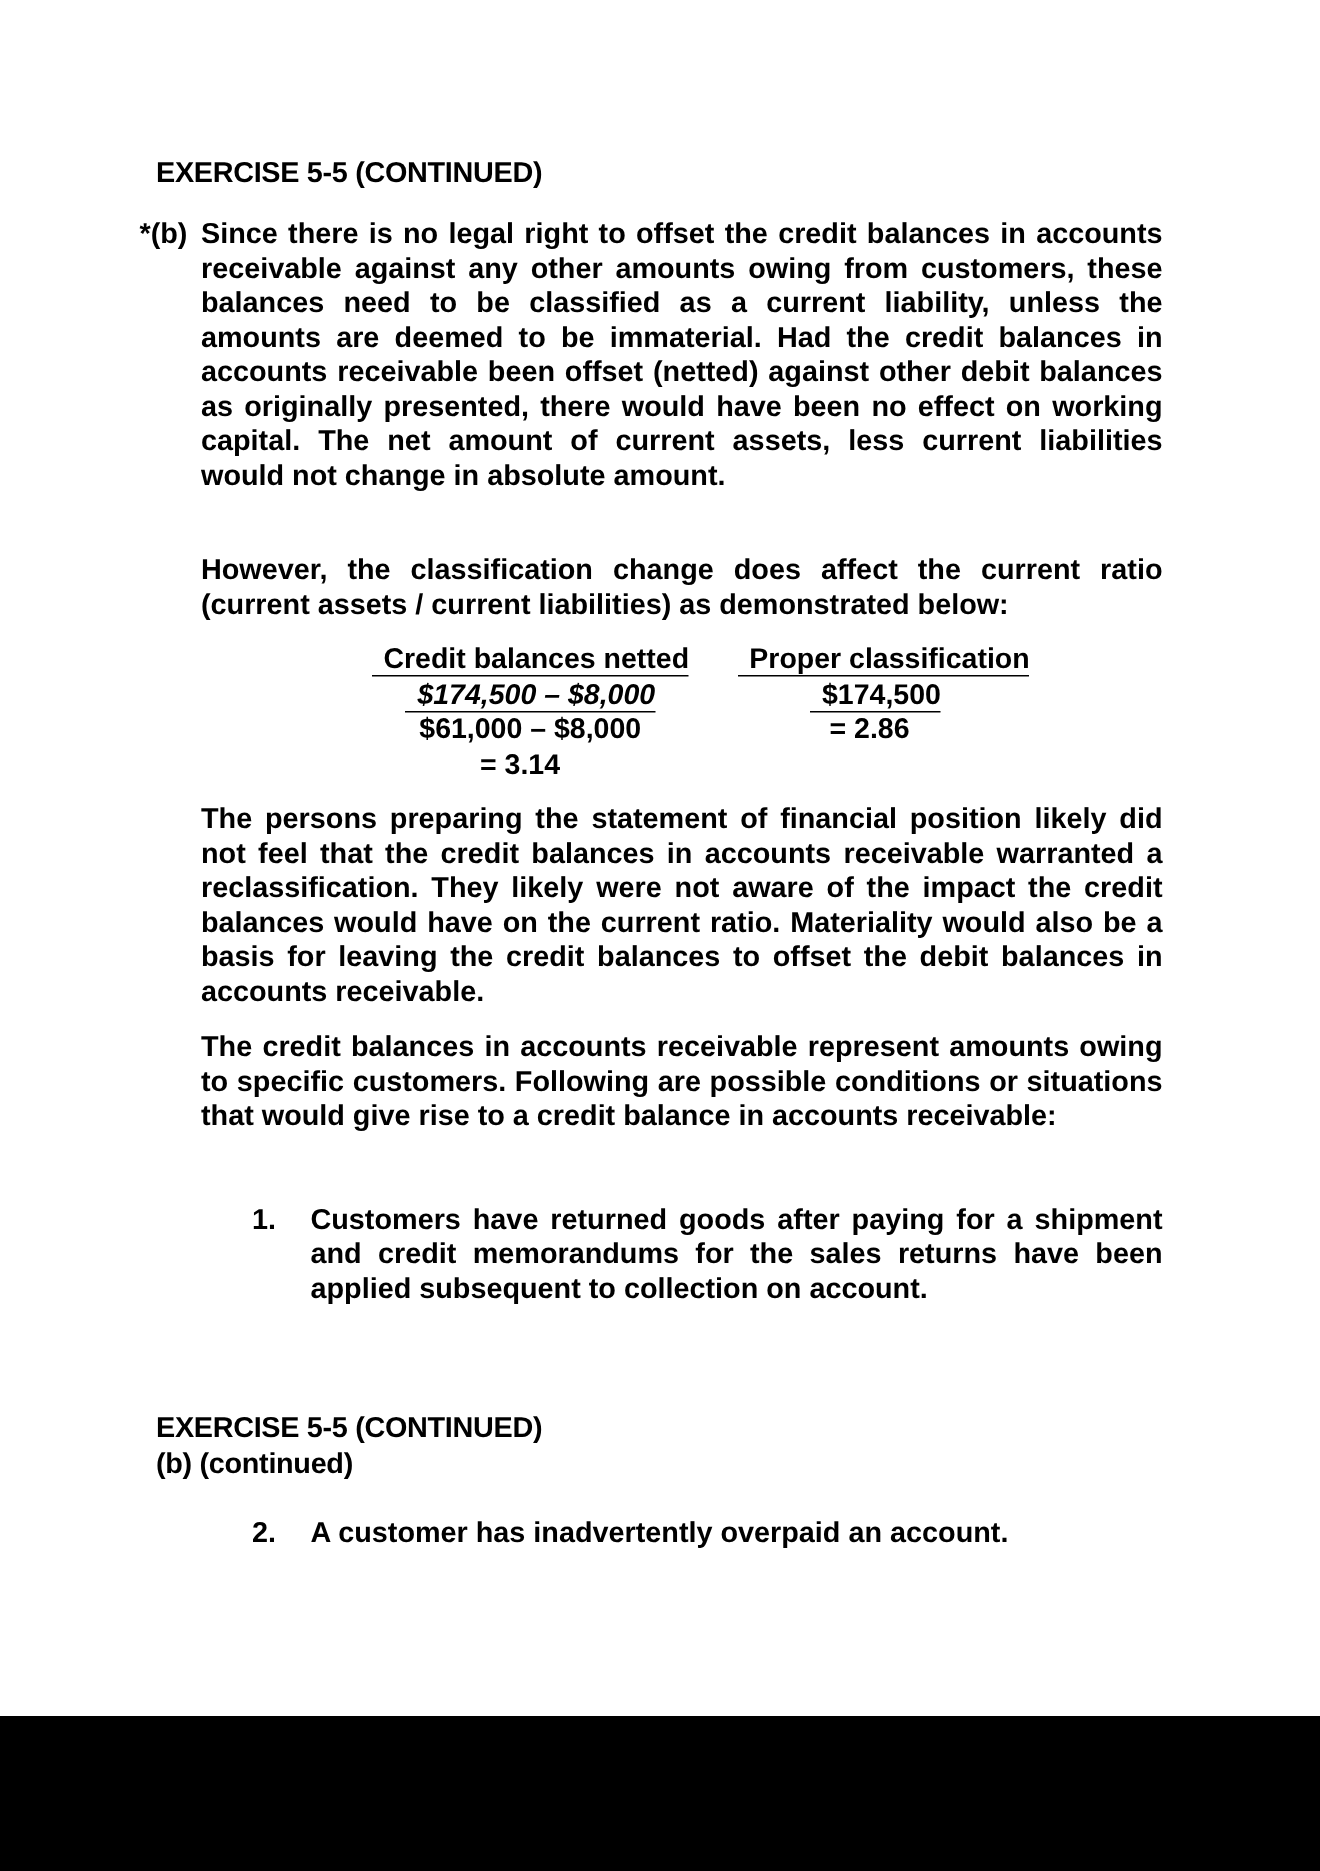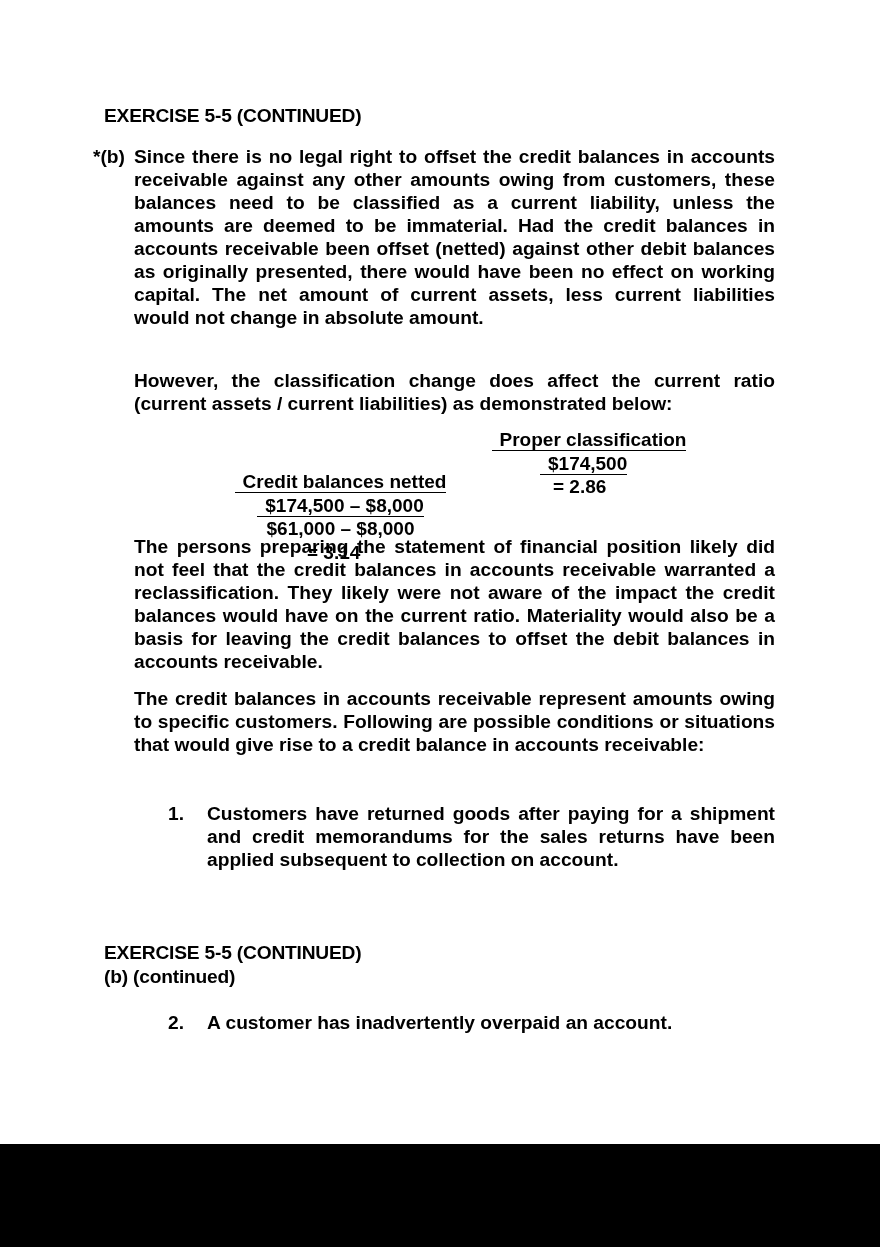--- a/index.html
+++ b/index.html
@@ -22,23 +22,23 @@
 <div class="page">
 
   <div class="txt heading" style="top:104px;">EXERCISE 5-5 (CONTINUED)</div>
 
   <div class="txt marker" style="top:145px;">*(b)</div>
   <div class="txt para" style="top:145px;">Since there is no legal right to offset the credit balances in accounts receivable against any other amounts owing from customers, these balances need to be classified as a current liability, unless the amounts are deemed to be immaterial. Had the credit balances in accounts receivable been offset (netted) against other debit balances as originally presented, there would have been no effect on working capital. The net amount of current assets, less current liabilities would not change in absolute amount.</div>
 
   <div class="txt para" style="top:369px;">However, the classification change does affect the current ratio (current assets / current liabilities) as demonstrated below:</div>
 
   <div>
-    <div class="tbl" style="left:228px; top:428px; width:225px;margin-top:42px;">
+    <div class="tbl" style="left:241px; top:428px; width:225px;">
       <div><span class="ul" style="padding:0 0 0 8px;">Credit balances netted</span></div>
-      <div><span class="ul" style="padding:0 0 0 8px;">$174,500 – $8,000</span></div>
+      <div><span class="ul" style="padding:0 0 0 8px;font-style:italic;">$174,500 – $8,000</span></div>
       <div>$61,000 – $8,000</div>
       <div style="text-align:left; padding-left:79px;">= 3.14</div>
     </div>
     <div class="tbl" style="left:484px; top:428px; width:210px;">
       <div><span class="ul" style="padding:0 0 0 8px;">Proper classification</span></div>
       <div style="text-align:left; padding-left:56px;"><span class="ul" style="padding:0 0 0 8px;">$174,500</span></div>
       <div style="text-align:left; padding-left:69px;">= 2.86</div>
     </div>
   </div>
 

